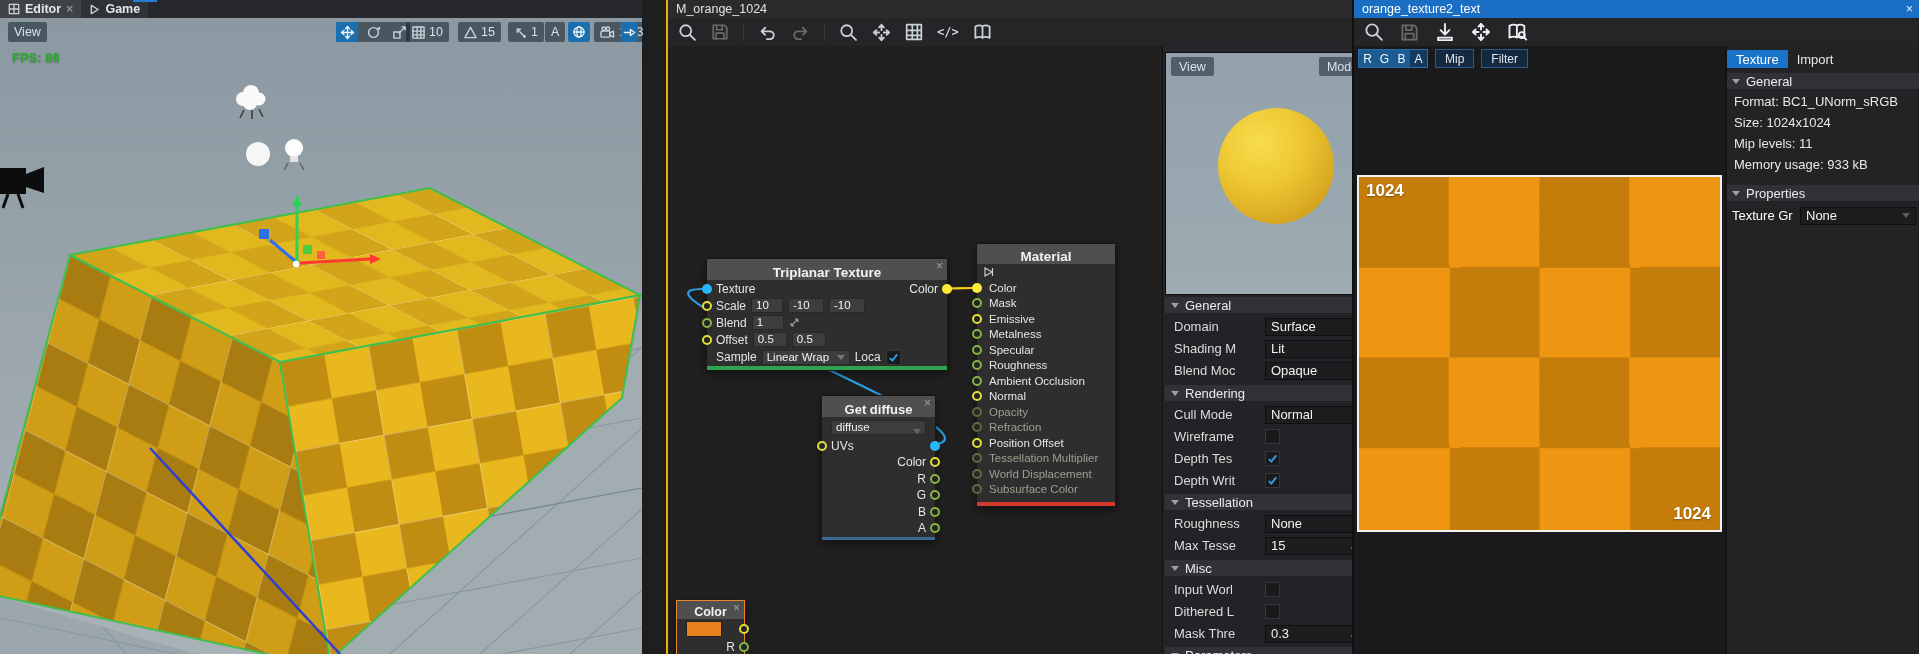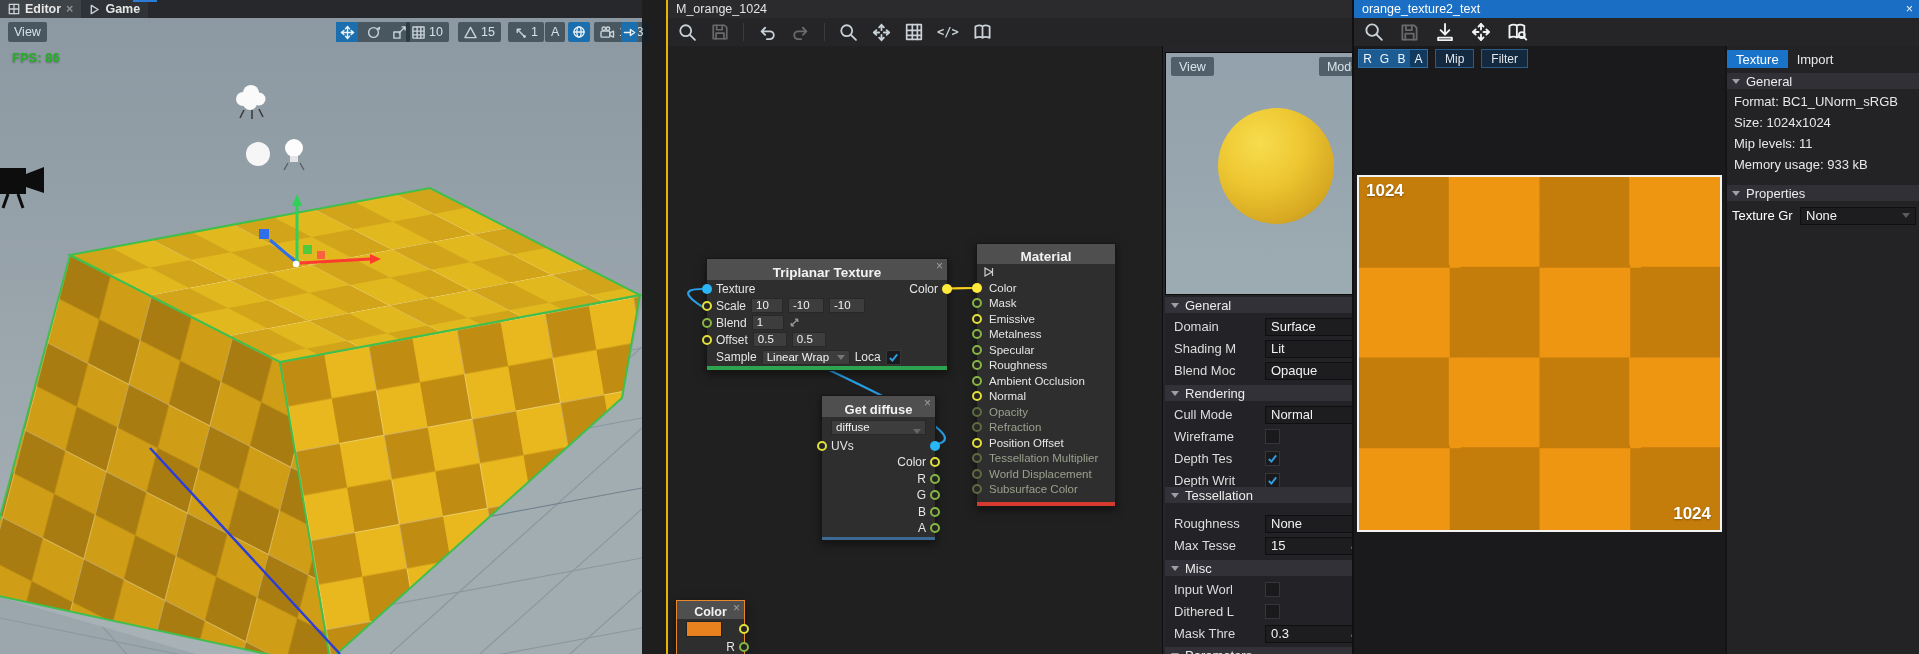--- a/index.html
+++ b/index.html
@@ -533,21 +533,21 @@
           </div>
         <div class="prow" style="top:177px">
             <span class="plabel">Depth Writ</span>
             <span class="cb">
               <svg width="11" height="11" viewBox="0 0 12 12">
                 <path d="M2,6.5 l2.8,2.8 L10,2.5" stroke="#2f9be0" stroke-width="2.2" fill="none"></path>
               </svg>
             </span>
           </div>
 
-        <div class="phead" style="top:192px">
+        <div class="phead" style="top:199px">
             <b class="tri"></b>
             <span>Tessellation</span>
           </div>
         <div class="prow" style="top:220px">
             <span class="plabel">Roughness</span>
             <span class="ddl">
               <i style="font-style:normal">None</i>
               <b class="tri" style="border-top-color:#5c5c5c"></b>
             </span>
           </div>

